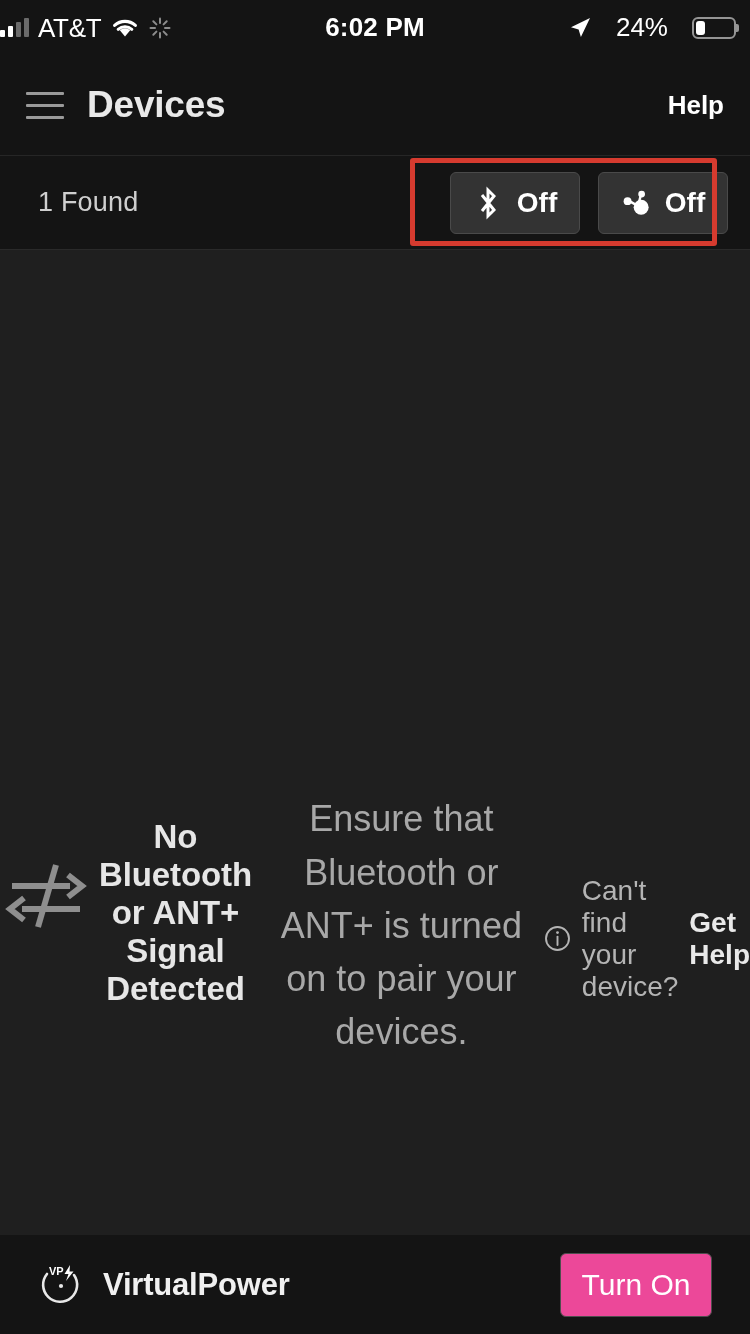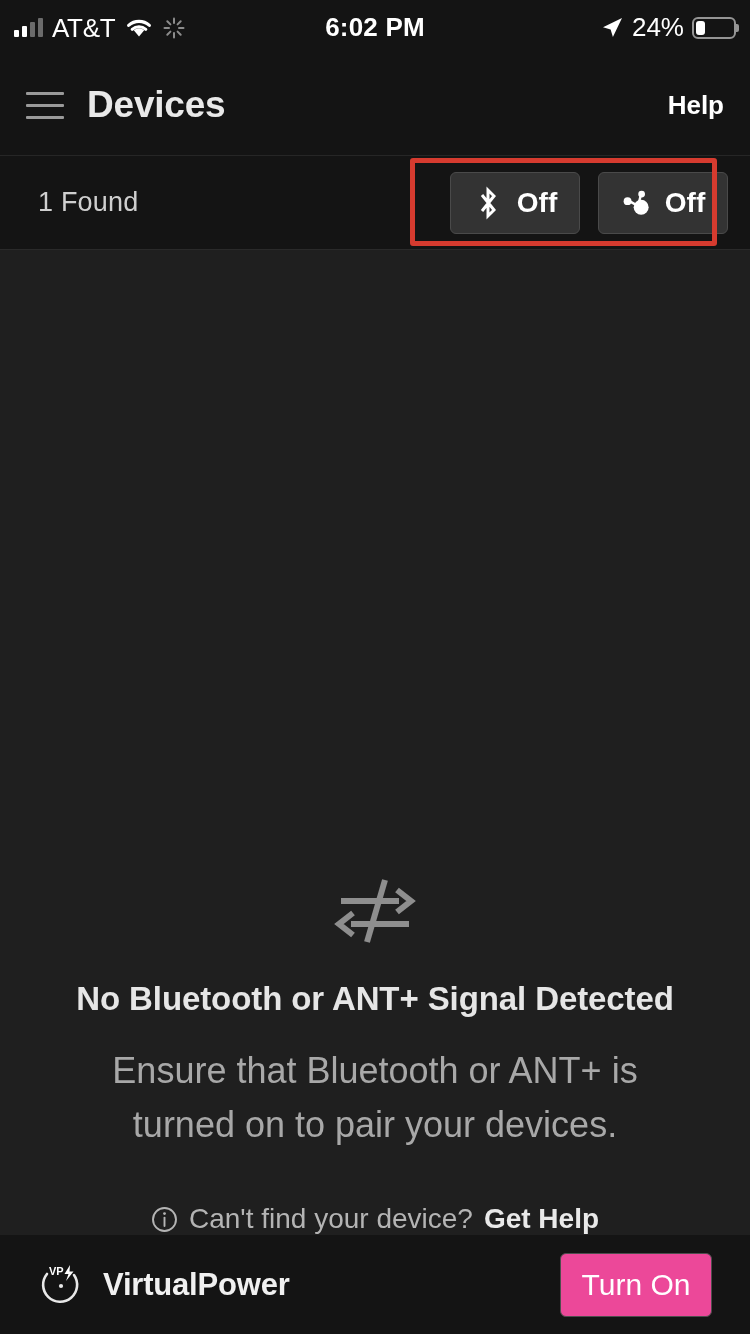--- a/index.html
+++ b/index.html
@@ -20,38 +20,37 @@
   
   .statusbar {
     height:55px; flex:0 0 55px;
     background:#141414;
     display:flex; align-items:center;
     position:relative;
     color:#ffffff;
   }
   .sb-left {
     display:flex; align-items:center; gap:9px;
-    padding-left:14px;
   }
   .sig-bars { display:flex; align-items:flex-end; gap:3px; height:19px; }
   .sig-bars i { display:block; width:5px; background:#ffffff; border-radius:1px; }
   .sig-bars i.b1 { height:7px; }
   .sig-bars i.b2 { height:11px; }
   .sig-bars i.b3 { height:15px; background:#6b6b6b; }
   .sig-bars i.b4 { height:19px; background:#6b6b6b; }
   .carrier { font-size:26px; font-weight:400; letter-spacing:-0.3px; line-height:1; }
   .sb-center {
     position:absolute; left:0; right:0; top:0; bottom:0;
     display:flex; align-items:center; justify-content:center;
     pointer-events:none;
   }
   .sb-time { font-size:26px; font-weight:600; letter-spacing:0.2px; }
   .sb-right {
     margin-left:auto; padding-right:14px;
-    display:flex; align-items:center; gap:8px;
+    display:flex; align-items:center; gap:24px;
   }
   .pct { font-size:26px; font-weight:400; }
   .batt {
     width:44px; height:22px;
     border:2px solid rgba(255,255,255,0.55);
     border-radius:6px;
     position:relative;
     display:flex; align-items:center;
     padding:2px;
   }
@@ -121,22 +120,22 @@
     width:307px; height:88px;
     border:5px solid #d63b2f;
     border-radius:3px;
     pointer-events:none;
   }
 
   
   .content {
     flex:1 1 auto;
     background:#1f1f1f;
-    display:flex; flex-direction:column;
-    align-items:center; justify-content:flex-end;
+    display:flex; flex-direction:row;
+    align-items:center; justify-content:space-between;
     padding-top:340px;
   }
   .empty-icon { width:92px; height:70px; margin-bottom:34px; }
   .empty-title {
     font-size:33px; font-weight:700; color:#e6e6e6;
     letter-spacing:-0.1px; text-align:center;
   }
   .empty-body {
     margin-top:26px;
     font-size:36px; font-weight:400; color:#a8a8a8;

